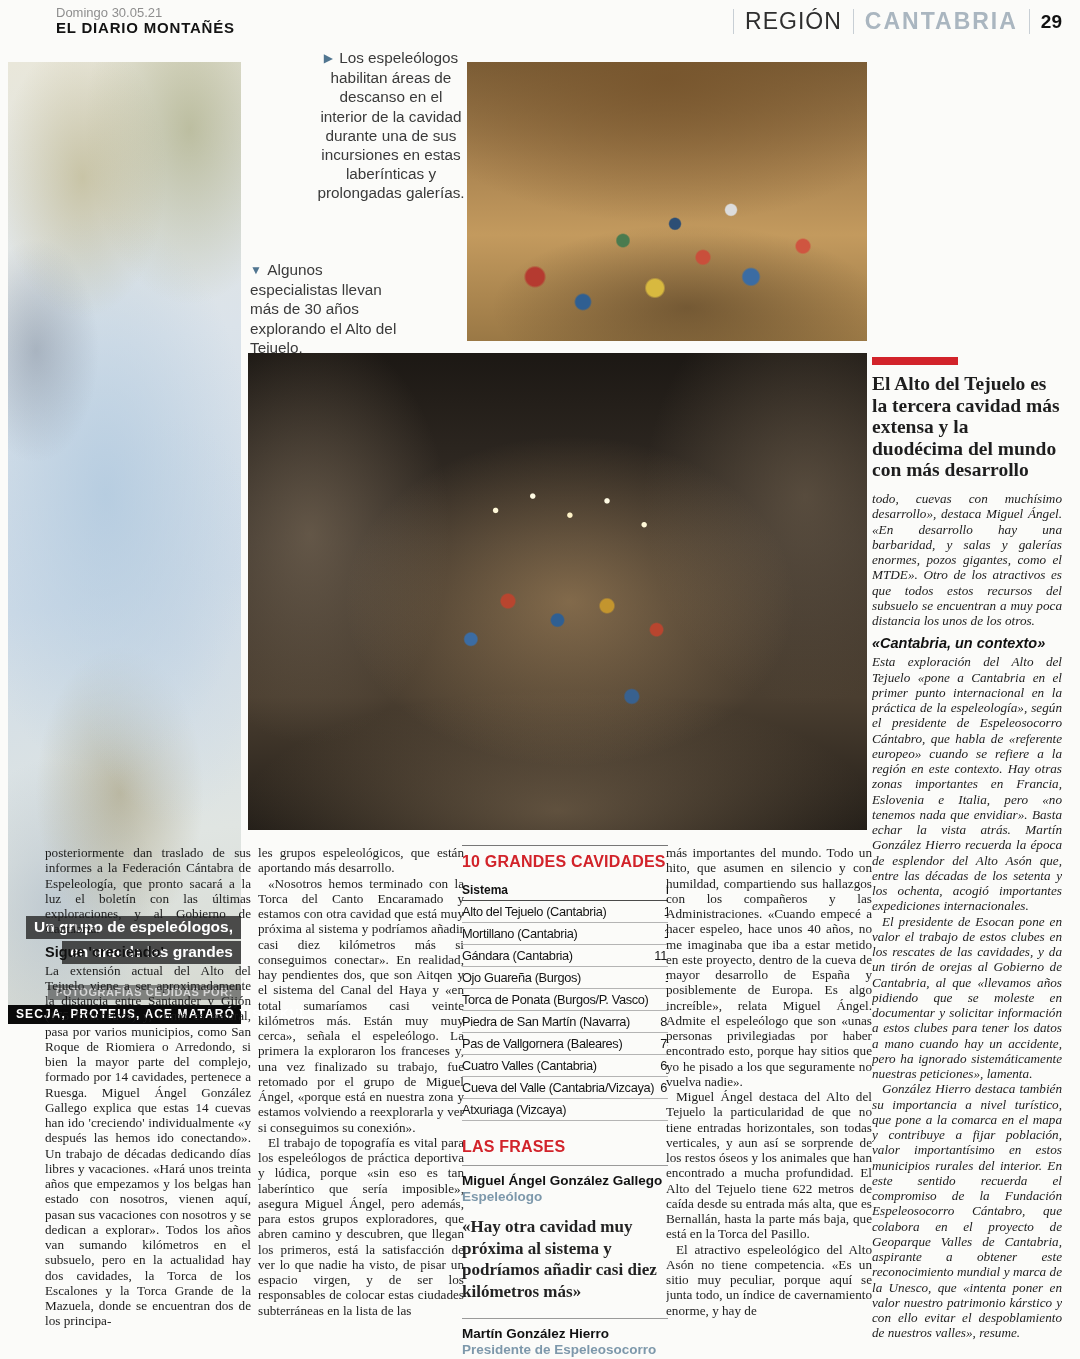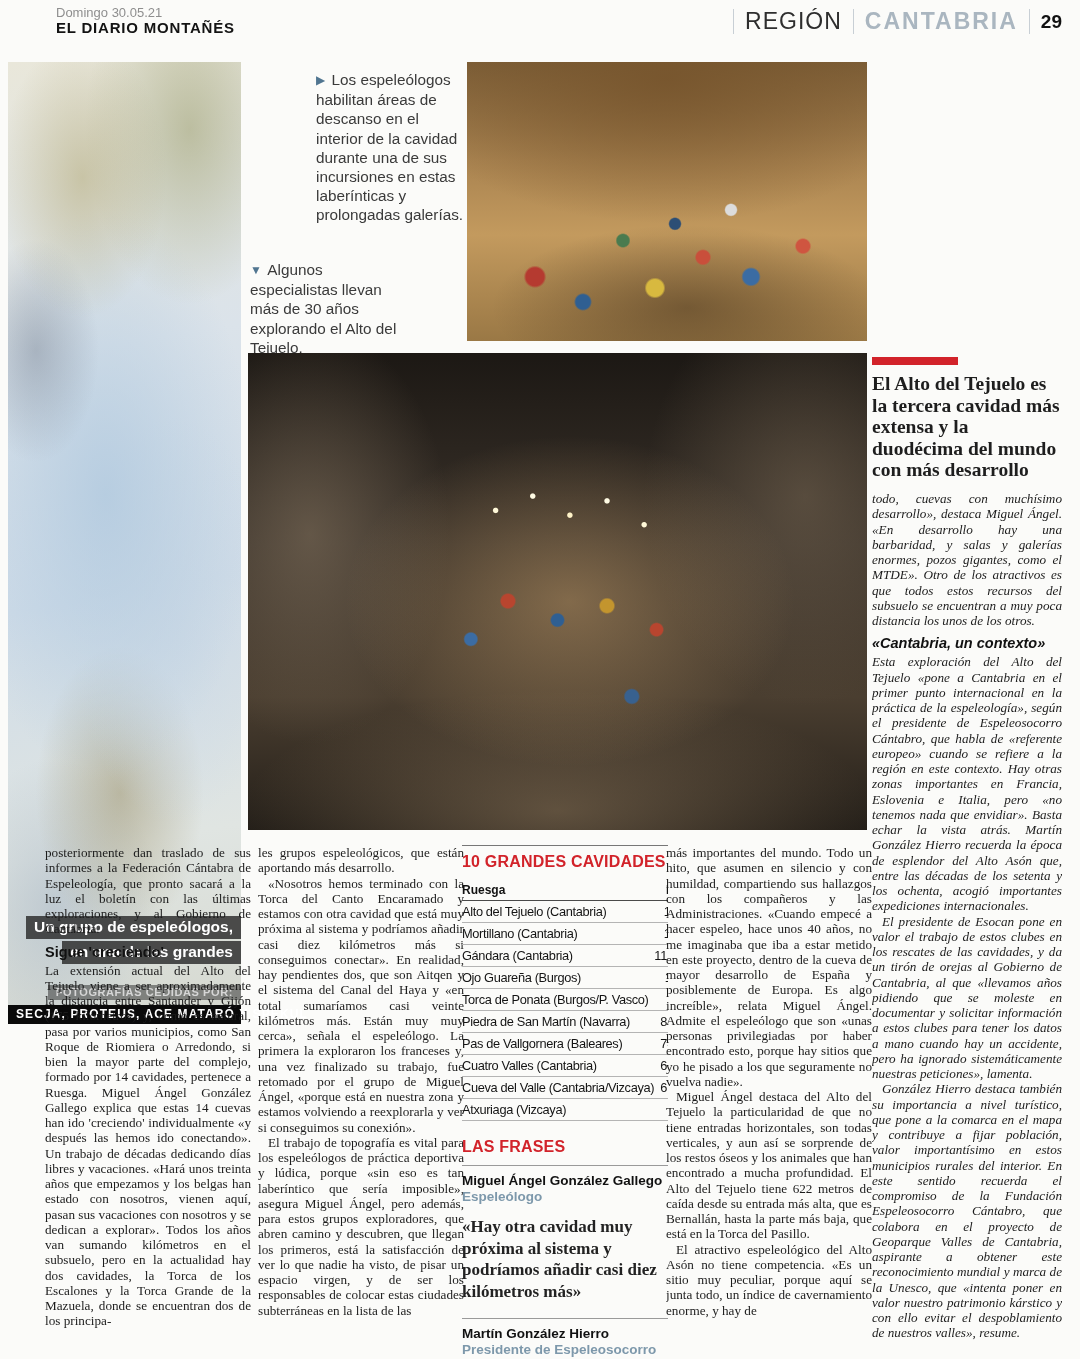--- a/index.html
+++ b/index.html
@@ -79,21 +79,21 @@
     line-height:20px; padding:1px 8px 2px; margin-top:2px; }
   .gc-credit-label { display:inline-block; background:rgba(55,55,55,.55); color:#d6d6d6;
     font-family:"Liberation Sans",sans-serif; font-weight:bold; font-size:11px;
     letter-spacing:.6px; padding:1px 8px 2px; margin-top:2px; }
   .gc-bar { position:absolute; left:0; right:0; bottom:0; height:19px; background:#0a0a0a;
     color:#fff; font-family:"Liberation Sans",sans-serif; font-weight:bold; font-size:12px;
     letter-spacing:1.1px; line-height:19px; padding-left:8px; white-space:nowrap; }
 
   
   .fig-caption { font-family:"Liberation Sans",sans-serif; font-size:15.3px; line-height:19.2px; color:#3a3a3a; }
-  .cap-camp { left:316px; top:70px; width:150px; text-align:left; }
+  .cap-camp { left:316px; top:48px; width:150px; text-align:center; }
   .cap-spec { left:250px; top:260px; width:148px; text-align:left; }
   .cap-marker { color:#507590; font-size:12px; vertical-align:1px; padding-right:2px; }
 
   
   .sb-bar { left:872px; top:357px; width:86px; height:8px; background:#d2232a; }
   .sb-headline { left:872px; top:373px; width:192px; font-family:"Liberation Serif",serif;
     font-weight:bold; font-size:19.5px; line-height:21.6px; color:#1e1e1e; }
   .sb-body { left:872px; top:491px; width:190px; height:868px; overflow:hidden;font-style:italic; }
 
   
@@ -185,21 +185,21 @@
   <p class="ind">«Nosotros hemos terminado con la Torca del Canto Encaramado y estamos con otra cavidad que está muy próxima al sistema y podríamos añadir casi diez kilómetros más si conseguimos conectar». En realidad, hay pendientes dos, que son Aitqen y el sistema del Canal del Haya y «en total sumaríamos casi veinte kilómetros más. Están muy muy cerca», señala el espeleólogo. La primera la exploraron los franceses y, una vez finalizado su trabajo, fue retomado por el grupo de Miguel Ángel, «porque está en nuestra zona y estamos volviendo a reexplorarla y ver si conseguimos su conexión».</p>
   <p class="ind">El trabajo de topografía es vital para los espeleólogos de práctica deportiva y lúdica, porque «sin eso es tan laberíntico que sería imposible», asegura Miguel Ángel, pero además, para estos grupos exploradores, que abren camino y descubren, que llegan los primeros, está la satisfacción de ver lo que nadie ha visto, de pisar un espacio virgen, y de ser los responsables de colocar estas ciudades subterráneas en la lista de las</p>
 </div>
 
 <div class="abs col col3">
   <div class="tbl-wrap">
     <div class="tbl-title">10 GRANDES CAVIDADES</div>
     <table class="cav-table">
       <thead>
         <tr>
-          <th>Ruesga</th>
+          <th>Sistema</th>
           <th class="num">Km</th>
         </tr>
       </thead>
       <tbody>
         <tr>
             <td>Alto del Tejuelo (Cantabria)</td>
             <td class="num">173</td>
           </tr>
         <tr>
             <td>Mortillano (Cantabria)</td>

